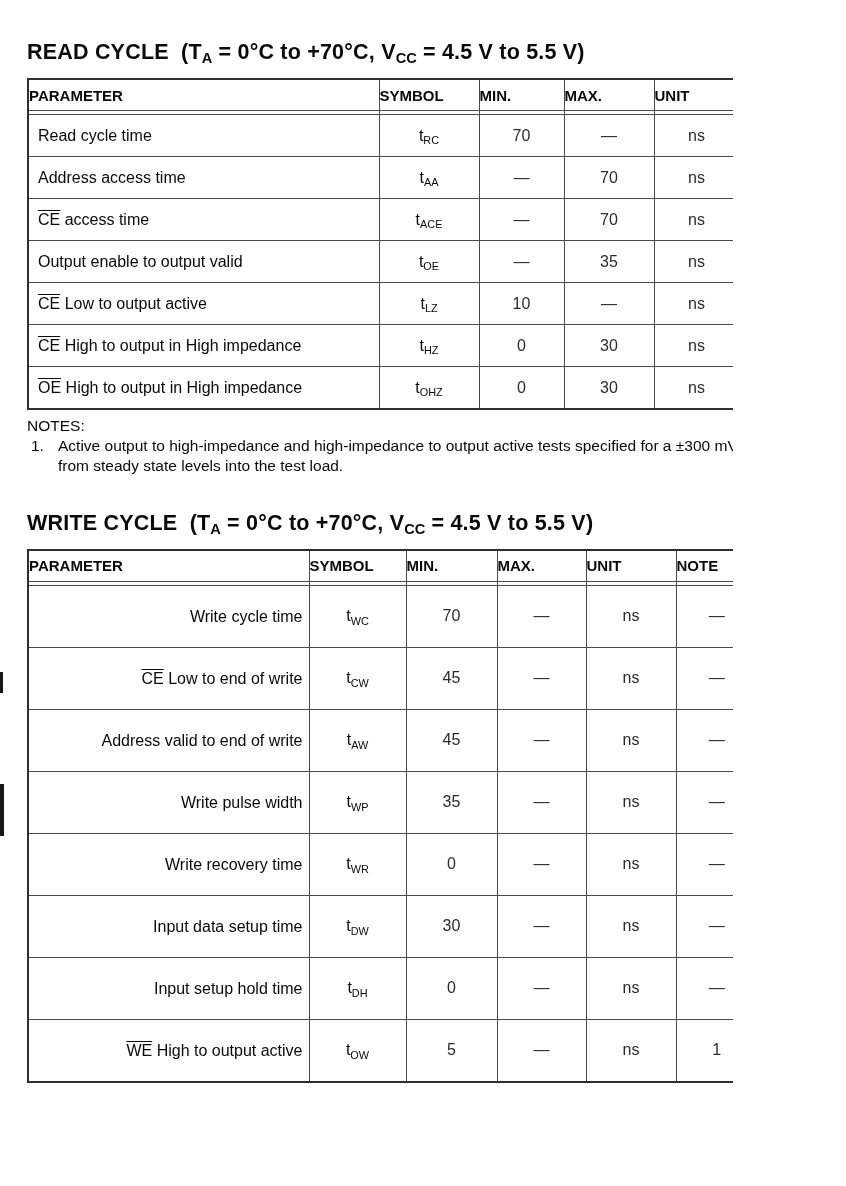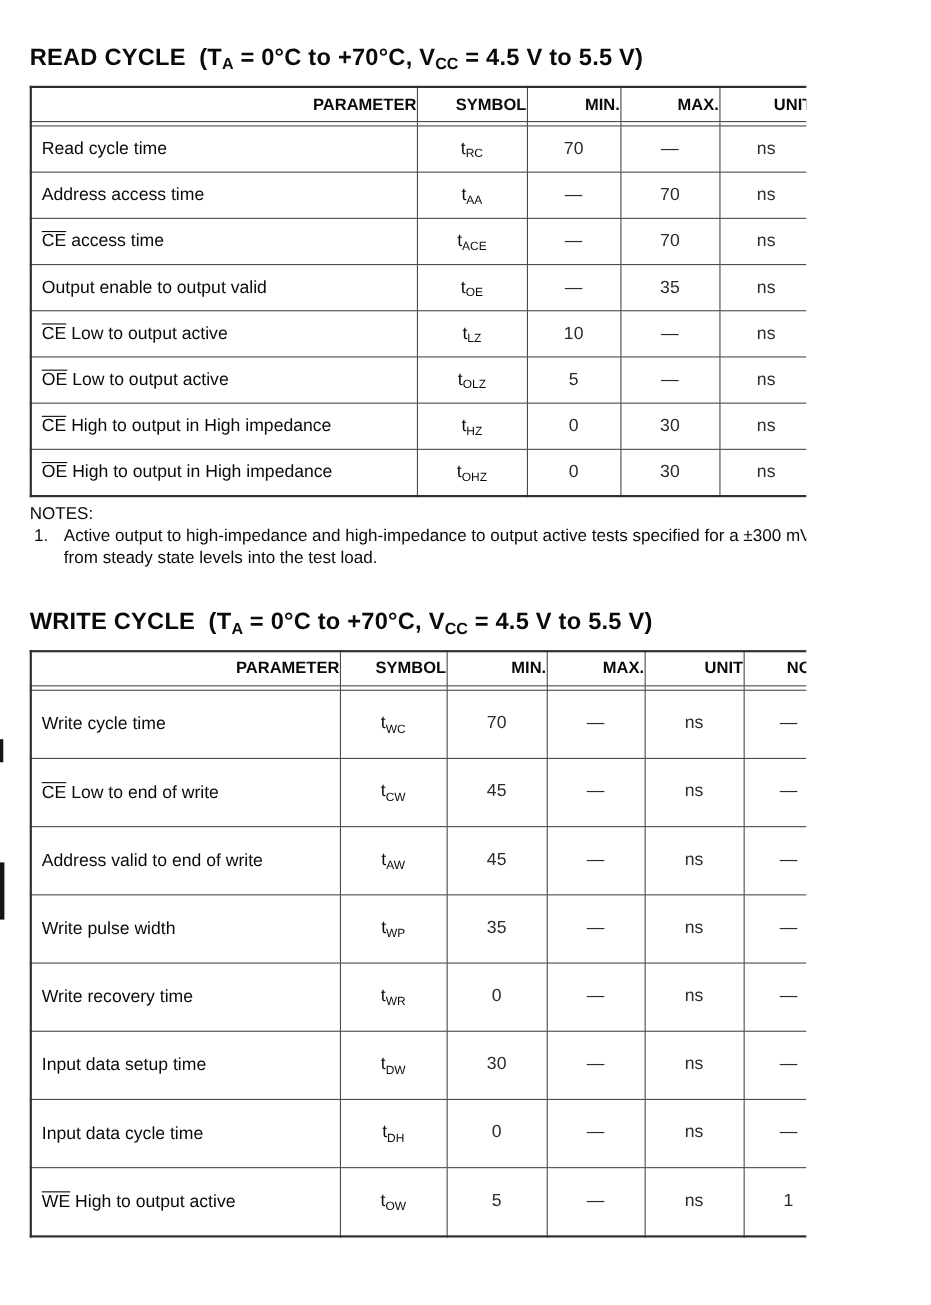--- a/index.html
+++ b/index.html
@@ -8,27 +8,27 @@
     font-family:"Liberation Sans", sans-serif; color:#0a0a0a; overflow:hidden;margin-top:27px;
   }
   .content { margin-left:27px; padding-top:13px; width:805px; }
 
   .section-title { font-size:21.5px; font-weight:bold; margin:0; letter-spacing:0.2px; white-space:nowrap; }
   .write-title { margin-top:34px; }
   .section-title .sub { font-weight:bold; }
 
   .spec-table { border-collapse:collapse; table-layout:fixed; margin-top:13px; border:2px solid #2f2f2f; }
   .spec-table th, .spec-table td { border:1px solid #4a4a4a; overflow:hidden; }
-  .spec-table th { font-size:15px; font-weight:bold; height:30px; text-align:right; padding:0; }
+  .spec-table th { font-size:15px; font-weight:bold; height:30px; text-align:left; padding:0; }
   .spec-table tr.spacer-row td { height:3px; padding:0; }
   .spec-table tbody td { font-size:16px; vertical-align:middle; }
   .spec-table.read tbody td { height:39px; }
   .spec-table.write tbody td { height:41px; }
   td.param { text-align:left; padding-left:9px; padding-right:6px; line-height:19px; }
-  .spec-table.write td.param { padding-top:10px; padding-bottom:10px; }
+  .spec-table.write td.param { padding-top:10px; padding-bottom:10px;text-align:right; }
   td.sym, td.val { text-align:center; }
   td.val { color:#2b2b2b; }
 
   .sub { font-size:0.68em; position:relative; top:0.30em; letter-spacing:0; }
   .ov { text-decoration:overline; }
 
   .notes { margin-top:7px; }
   .notes-label { font-weight:normal; font-size:15.5px; margin-bottom:1px; }
   .note-item { display:flex; font-size:15.5px; line-height:1.32; }
   .note-num { flex:0 0 27px; width:27px; padding-left:4px; }
@@ -109,28 +109,20 @@
           </tr>
           <tr>
             <td class="param"><span class="ov">CE</span> Low to output active</td>
             <td class="sym">t<span class="sub">LZ</span></td>
             <td class="val">10</td>
             <td class="val">—</td>
             <td class="val">ns</td>
             <td class="val">1</td>
           </tr>
           <tr>
-            <td class="param"><span class="ov">OE</span> Low to output active</td>
-            <td class="sym">t<span class="sub">OLZ</span></td>
-            <td class="val">5</td>
-            <td class="val">—</td>
-            <td class="val">ns</td>
-            <td class="val">1</td>
-          </tr>
-          <tr>
             <td class="param"><span class="ov">CE</span> High to output in High impedance</td>
             <td class="sym">t<span class="sub">HZ</span></td>
             <td class="val">0</td>
             <td class="val">30</td>
             <td class="val">ns</td>
             <td class="val">1</td>
           </tr>
           <tr>
             <td class="param"><span class="ov">OE</span> High to output in High impedance</td>
             <td class="sym">t<span class="sub">OHZ</span></td>
@@ -222,21 +214,21 @@
           </tr>
           <tr>
             <td class="param">Input data setup time</td>
             <td class="sym">t<span class="sub">DW</span></td>
             <td class="val">30</td>
             <td class="val">—</td>
             <td class="val">ns</td>
             <td class="val">—</td>
           </tr>
           <tr>
-            <td class="param">Input data cycle time</td>
+            <td class="param">Input setup hold time</td>
             <td class="sym">t<span class="sub">DH</span></td>
             <td class="val">0</td>
             <td class="val">—</td>
             <td class="val">ns</td>
             <td class="val">—</td>
           </tr>
           <tr>
             <td class="param"><span class="ov">WE</span> High to output active</td>
             <td class="sym">t<span class="sub">OW</span></td>
             <td class="val">5</td>

